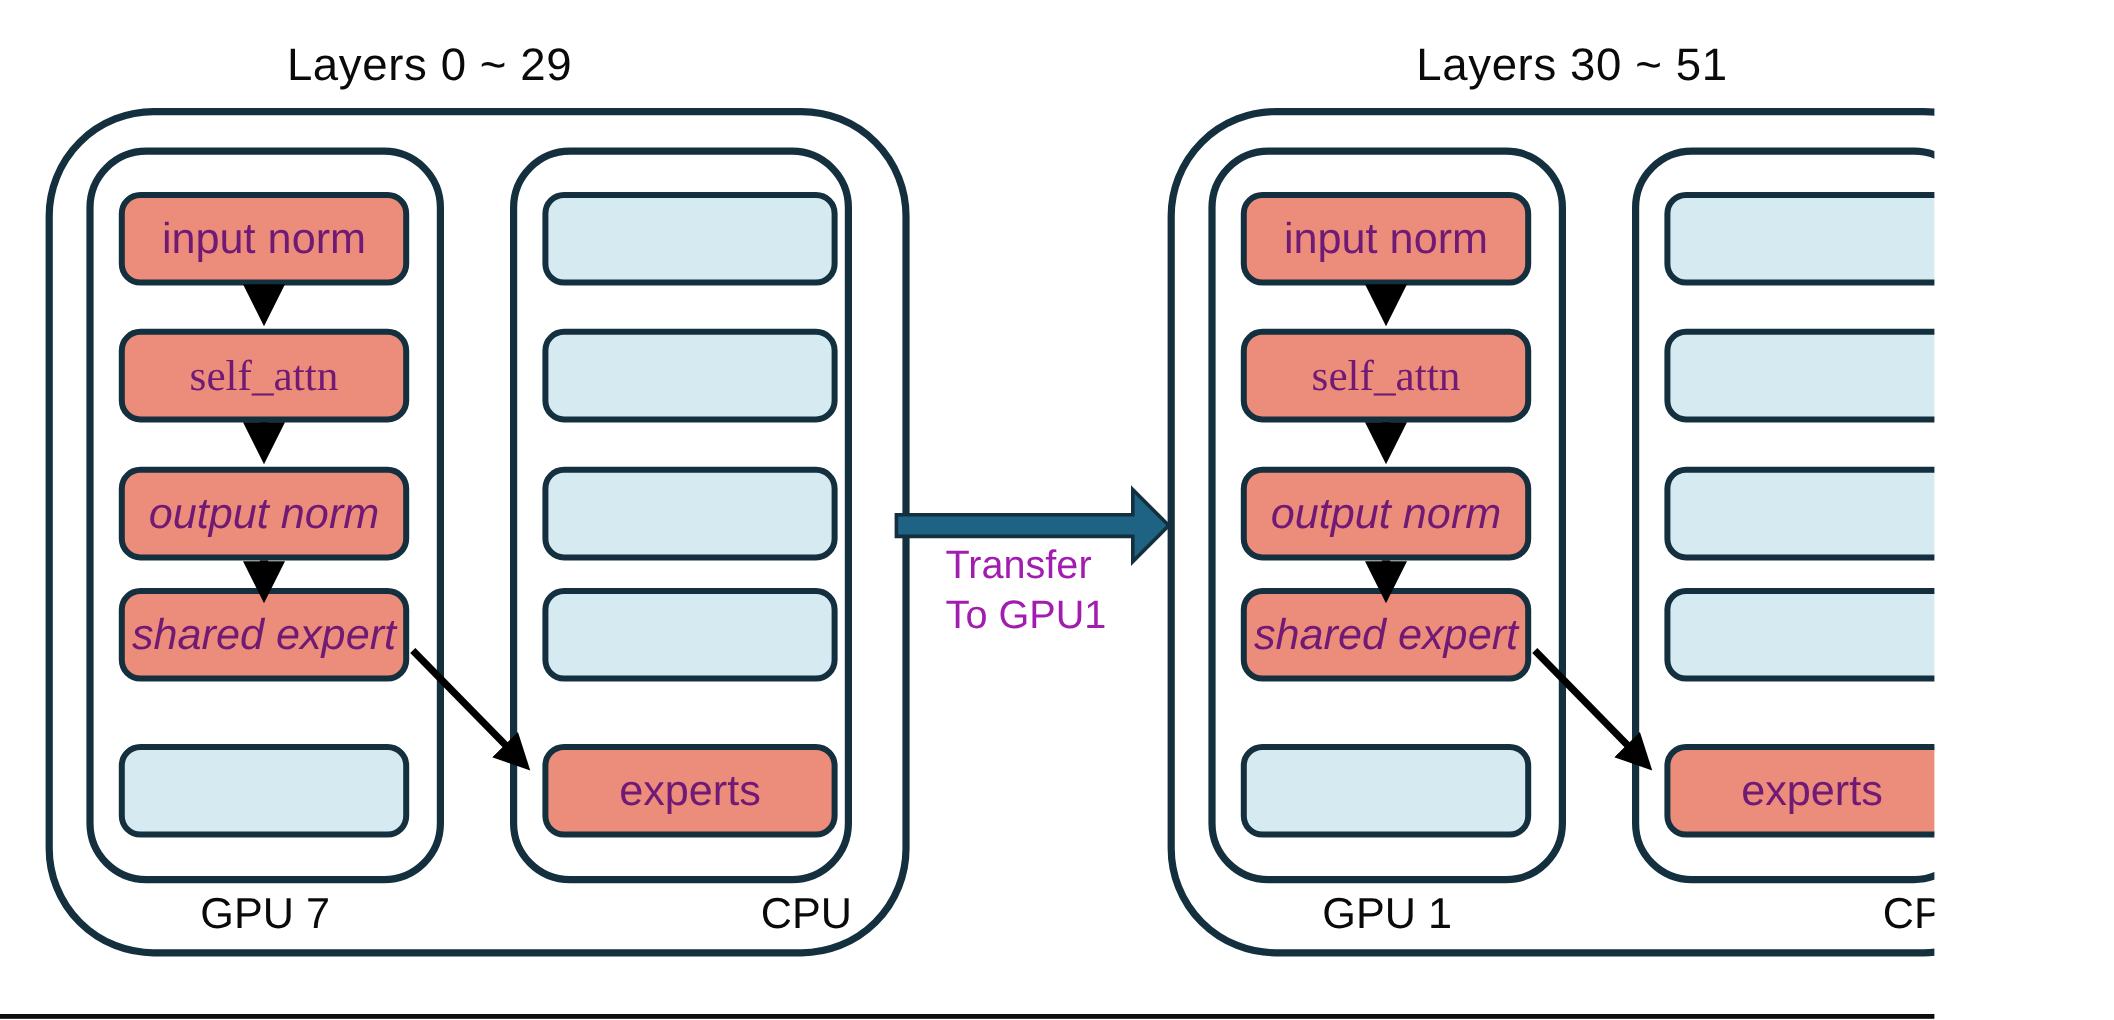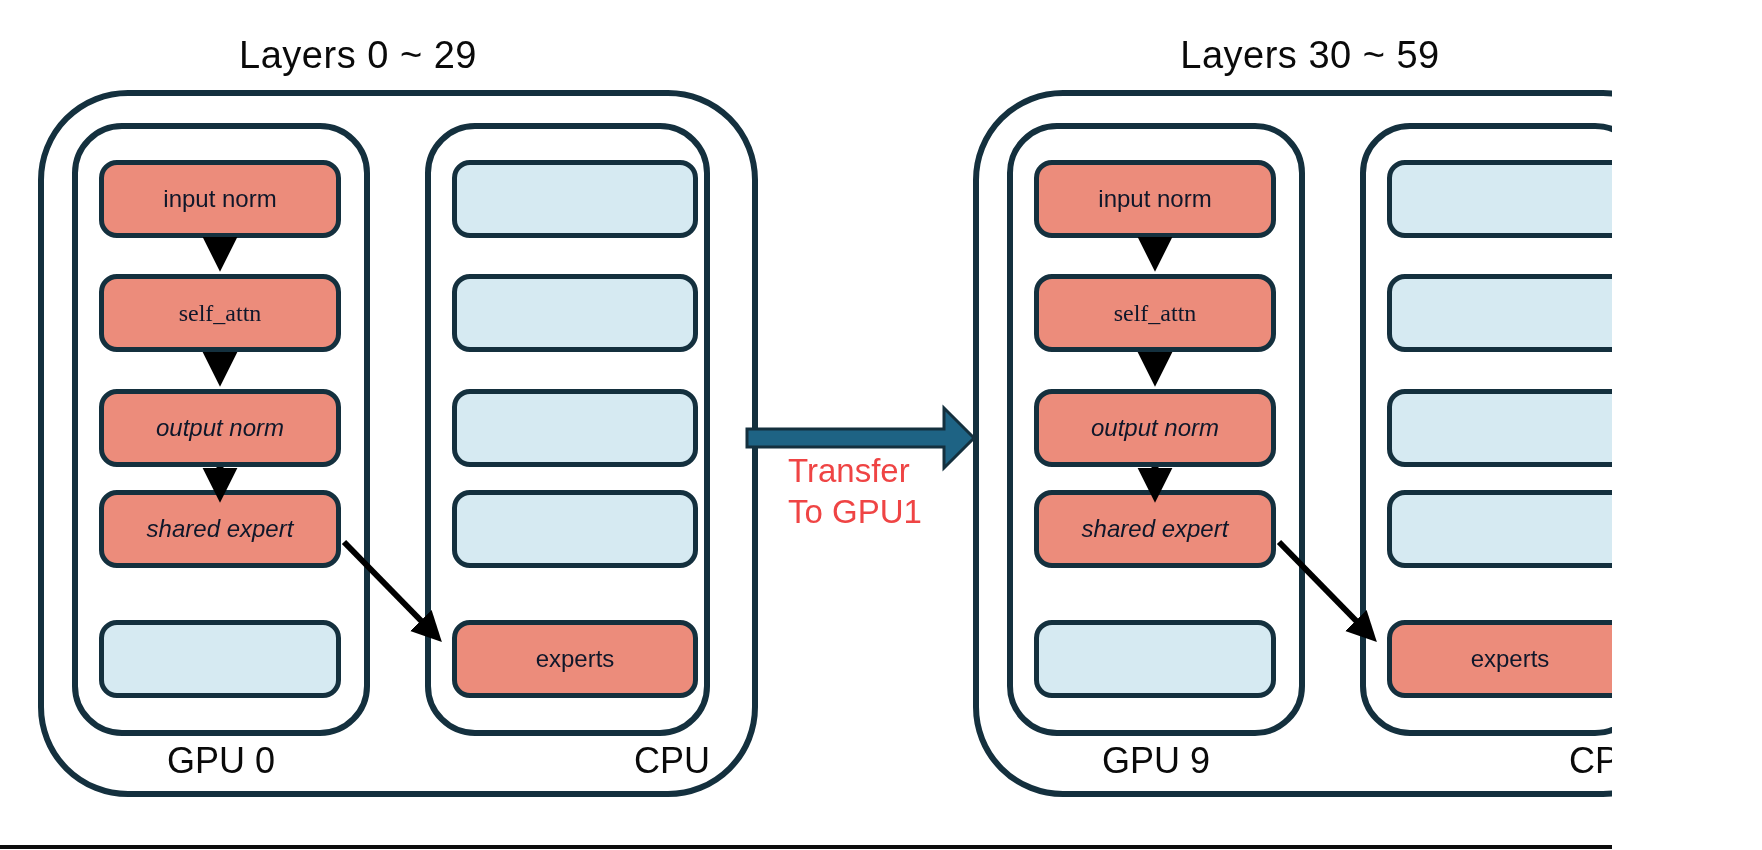--- a/index.html
+++ b/index.html
@@ -32,72 +32,72 @@
     box-sizing:border-box;border:6px solid #14303E;border-radius:50px;
     background:#ffffff;
   }
   .col.gpu{left:34px;width:298px;}
   .col.cpu{left:387px;width:285px;}
 
   .box{
     position:absolute;height:78px;
     box-sizing:border-box;border:5px solid #14303E;border-radius:18px;
     display:flex;align-items:center;justify-content:center;
-    color:#0f172a;font-size:24px;white-space:nowrap;
+    color:#701a75;font-size:36px;white-space:nowrap;
   }
   .box.bgpu{left:61px;width:242px;}
   .box.bcpu{left:414px;width:246px;}
   .box.module{background:#EC8C7B;}
   .box.empty{background:#D6EAF2;}
   .r1{top:70px;} .r2{top:184px;font-family:Liberation Serif, serif;} .r3{top:299px;font-style:italic;} .r4{top:400px;font-style:italic;} .r5{top:530px;}
 
   .col-label{
     position:absolute;top:650px;height:46px;
     text-align:center;font-size:36px;color:#0a0a0a;
   }
   .col-label.lgpu{left:34px;width:298px;}
   .col-label.lcpu{left:387px;width:285px;text-align:right;}
 
   svg.flow{position:absolute;left:0;top:0;width:720px;height:707px;pointer-events:none;}
   svg.transfer{position:absolute;left:0;top:0;width:1762px;height:850px;pointer-events:none;}
 
   .transfer-label{
     position:absolute;left:788px;top:450px;
-    font-size:33px;line-height:41px;color:#ef4444;
+    font-size:33px;line-height:41px;color:#a21caf;
   }
   .bottom-edge{
     position:absolute;left:0;top:845px;width:1762px;height:4px;background:#0d0d0d;
   }
 </style>
 </head>
 <body>
 
 <div id="canvas">
 
   <div class="title tleft">Layers 0 ~ 29</div>
-  <div class="title tright">Layers 30 ~ 59</div>
+  <div class="title tright">Layers 30 ~ 51</div>
 
   <div class="group gleft">
     <div class="outer"></div>
     <div class="col gpu"></div>
     <div class="col cpu"></div>
 
     <div class="box bgpu module r1">input norm</div>
     <div class="box bgpu module r2">self_attn</div>
     <div class="box bgpu module r3">output norm</div>
     <div class="box bgpu module r4">shared expert</div>
     <div class="box bgpu empty r5"></div>
 
     <div class="box bcpu empty r1"></div>
     <div class="box bcpu empty r2"></div>
     <div class="box bcpu empty r3"></div>
     <div class="box bcpu empty r4"></div>
     <div class="box bcpu module r5">experts</div>
 
-    <div class="col-label lgpu">GPU 0</div>
+    <div class="col-label lgpu">GPU 7</div>
     <div class="col-label lcpu">CPU</div>
 
     <svg class="flow" viewBox="0 0 720 707">
       <defs>
         <marker id="ahL" markerWidth="6" markerHeight="6" refX="3.6" refY="2.5" orient="auto" markerUnits="strokeWidth">
           <path d="M0,0 L5,2.5 L0,5 Z" fill="#000000"></path>
         </marker>
       </defs>
       <line x1="182" y1="148" x2="182" y2="172" stroke="#000000" stroke-width="7" marker-end="url(#ahL)"></line>
       <line x1="182" y1="262" x2="182" y2="287" stroke="#000000" stroke-width="7" marker-end="url(#ahL)"></line>
@@ -116,21 +116,21 @@
     <div class="box bgpu module r3">output norm</div>
     <div class="box bgpu module r4">shared expert</div>
     <div class="box bgpu empty r5"></div>
 
     <div class="box bcpu empty r1"></div>
     <div class="box bcpu empty r2"></div>
     <div class="box bcpu empty r3"></div>
     <div class="box bcpu empty r4"></div>
     <div class="box bcpu module r5">experts</div>
 
-    <div class="col-label lgpu">GPU 9</div>
+    <div class="col-label lgpu">GPU 1</div>
     <div class="col-label lcpu">CPU</div>
 
     <svg class="flow" viewBox="0 0 720 707">
       <defs>
         <marker id="ahR" markerWidth="6" markerHeight="6" refX="3.6" refY="2.5" orient="auto" markerUnits="strokeWidth">
           <path d="M0,0 L5,2.5 L0,5 Z" fill="#000000"></path>
         </marker>
       </defs>
       <line x1="182" y1="148" x2="182" y2="172" stroke="#000000" stroke-width="7" marker-end="url(#ahR)"></line>
       <line x1="182" y1="262" x2="182" y2="287" stroke="#000000" stroke-width="7" marker-end="url(#ahR)"></line>

